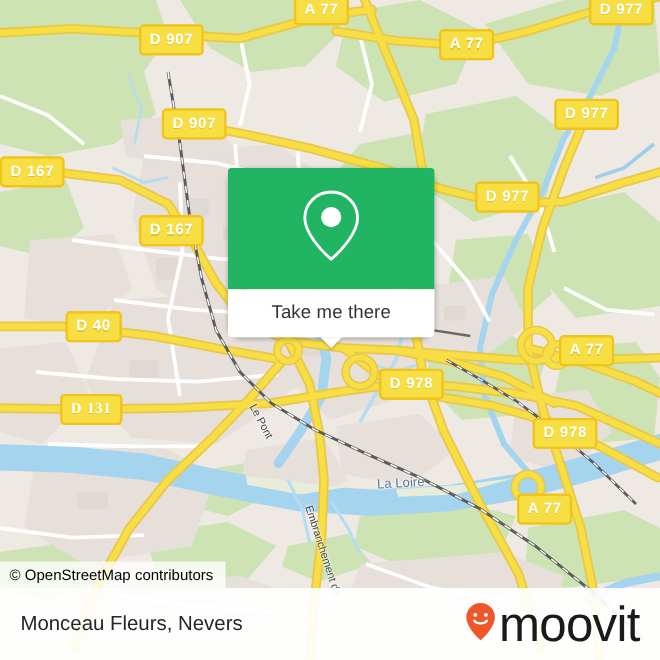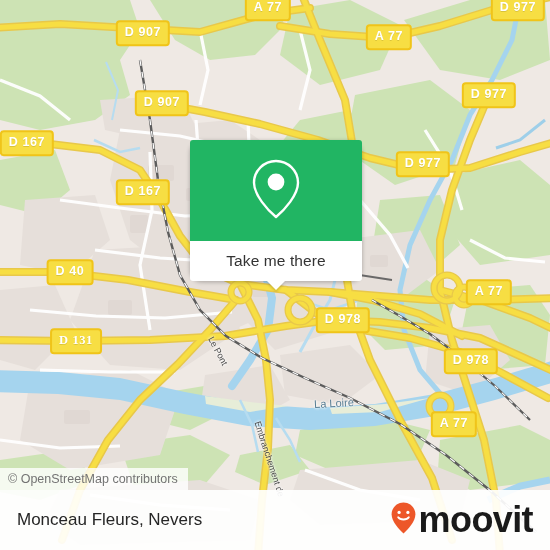--- a/index.html
+++ b/index.html
@@ -113,21 +113,21 @@
   
   #osm-attrib {
     position: absolute;
     left: 0;
     top: 468px;
     height: 22px;
     padding: 0 10px 0 8px;
     display: flex;
     align-items: center;
     background: rgba(255,255,255,0.80);
-    color: #737373;
+    color: #000000;
     font-size: 12.5px;
     font-family: "Liberation Sans", sans-serif;
     z-index: 30;
   }
 
   
   #footer {
     position: absolute;
     left: 0;
     right: 0;
@@ -146,22 +146,22 @@
     font-size: 17px;
     font-family: "Liberation Sans", sans-serif;
   }
   #brand {
     display: flex;
     align-items: center;
     gap: 2px;
   }
   #brand-word {
     color: #1a1a1a;
-    font-size: 36px;
-    font-weight: bold;
+    font-size: 41px;
+    font-weight: normal;
     letter-spacing: -0.6px;
     font-family: "Liberation Sans", sans-serif;
     line-height: 1;
   }
 </style>
 </head>
 <body>
 
 <div id="screen">
 
@@ -329,21 +329,21 @@
   <div id="shield-layer">
       <div class="shield" style="left: 143px; top: 33px;">D 907</div>
       <div class="shield" style="left: 268px; top: 8px;">A 77</div>
       <div class="shield" style="left: 389px; top: 37px;">A 77</div>
       <div class="shield" style="left: 518px; top: 8px;">D 977</div>
       <div class="shield" style="left: 162px; top: 103px;">D 907</div>
       <div class="shield" style="left: 489px; top: 95px;">D 977</div>
       <div class="shield" style="left: 27px; top: 143px;">D 167</div>
       <div class="shield" style="left: 423px; top: 164px;">D 977</div>
       <div class="shield" style="left: 143px; top: 192px;">D 167</div>
-      <div class="shield" style="left: 70px; top: 272px;">D 40</div>
+      <div class="shield" style="left: 78px; top: 272px;">D 40</div>
       <div class="shield" style="left: 489px; top: 292px;">A 77</div>
       <div class="shield" style="left: 343px; top: 320px;">D 978</div>
       <div class="shield" style="left: 76px; top: 341px; font-family: Liberation Serif, serif;">D 131</div>
       <div class="shield" style="left: 471px; top: 361px;">D 978</div>
       <div class="shield" style="left: 454px; top: 424px;">A 77</div>
     </div>
 
   <div id="label-layer">
       <div class="water-label" style="left: 334px; top: 403px; transform: translate(-50%, -50%) rotate(-3deg);">La Loire</div>
       <div class="street-label" style="left: 215px; top: 335px; transform-origin: 0px 0px; transform: rotate(62deg);">Le Pont</div>

